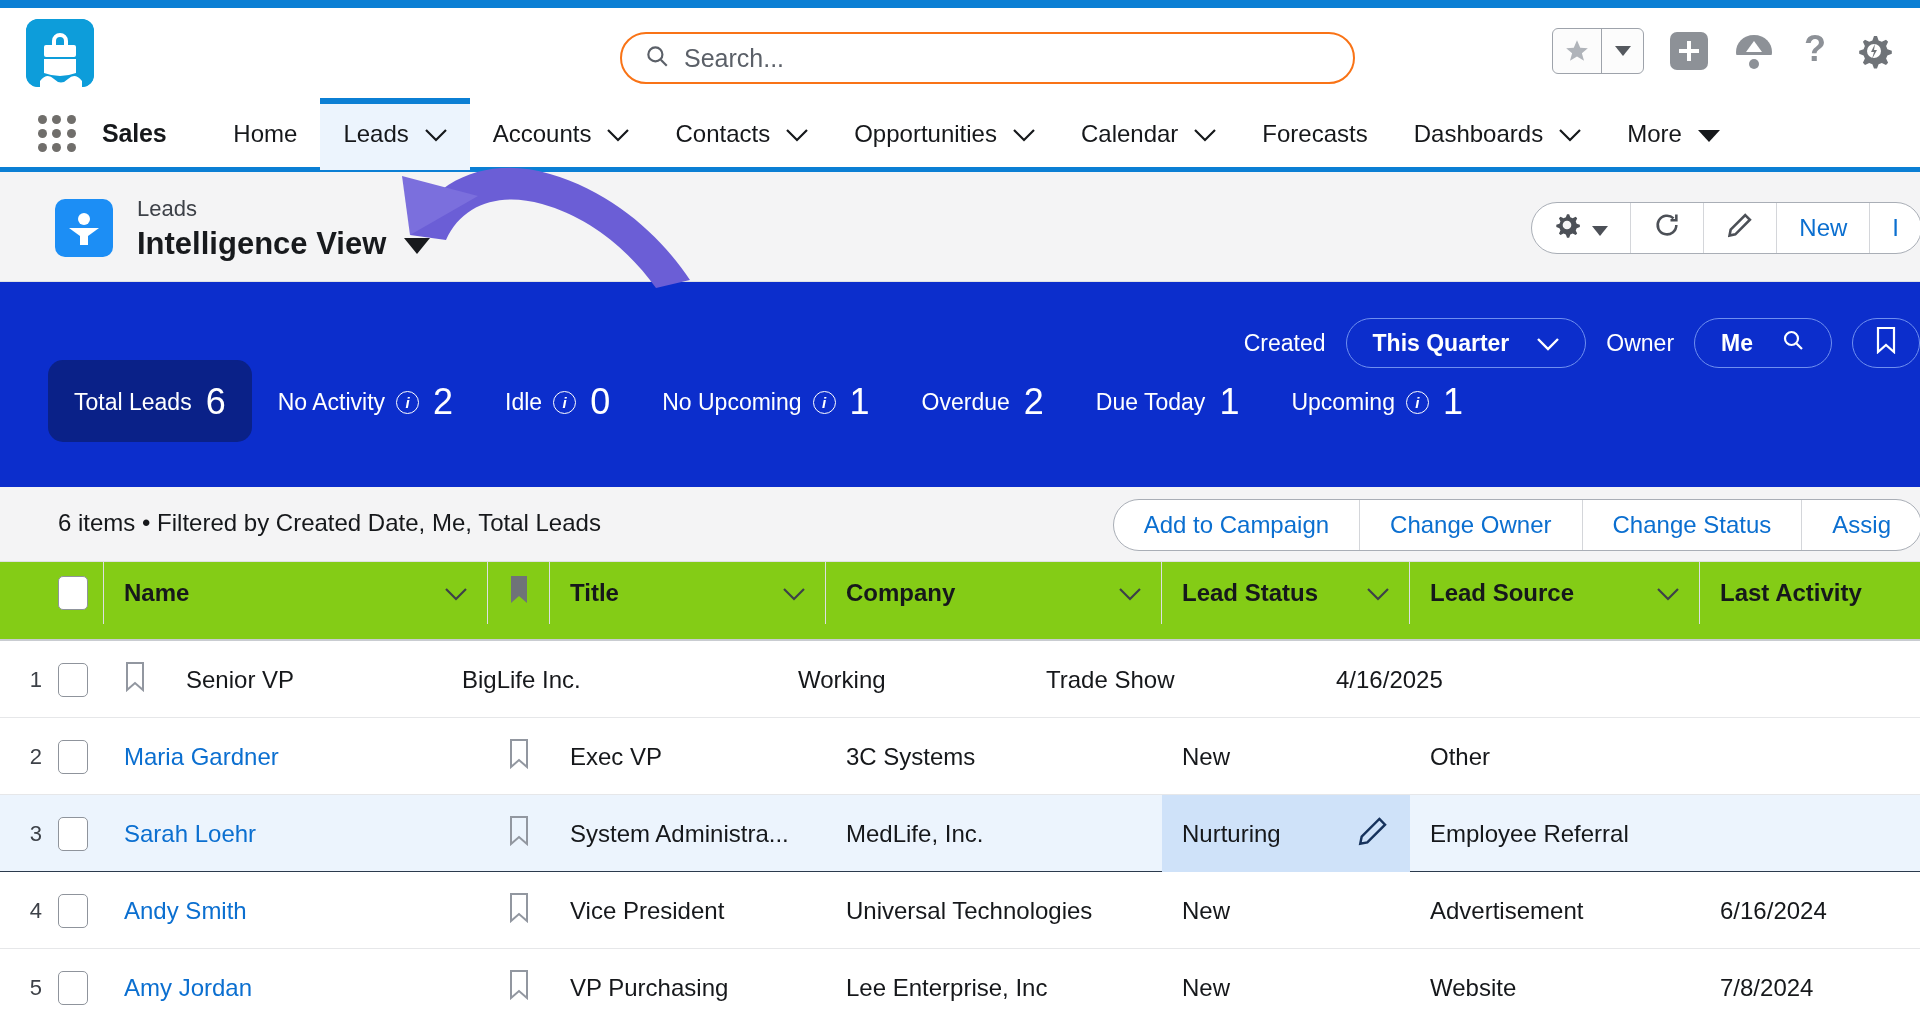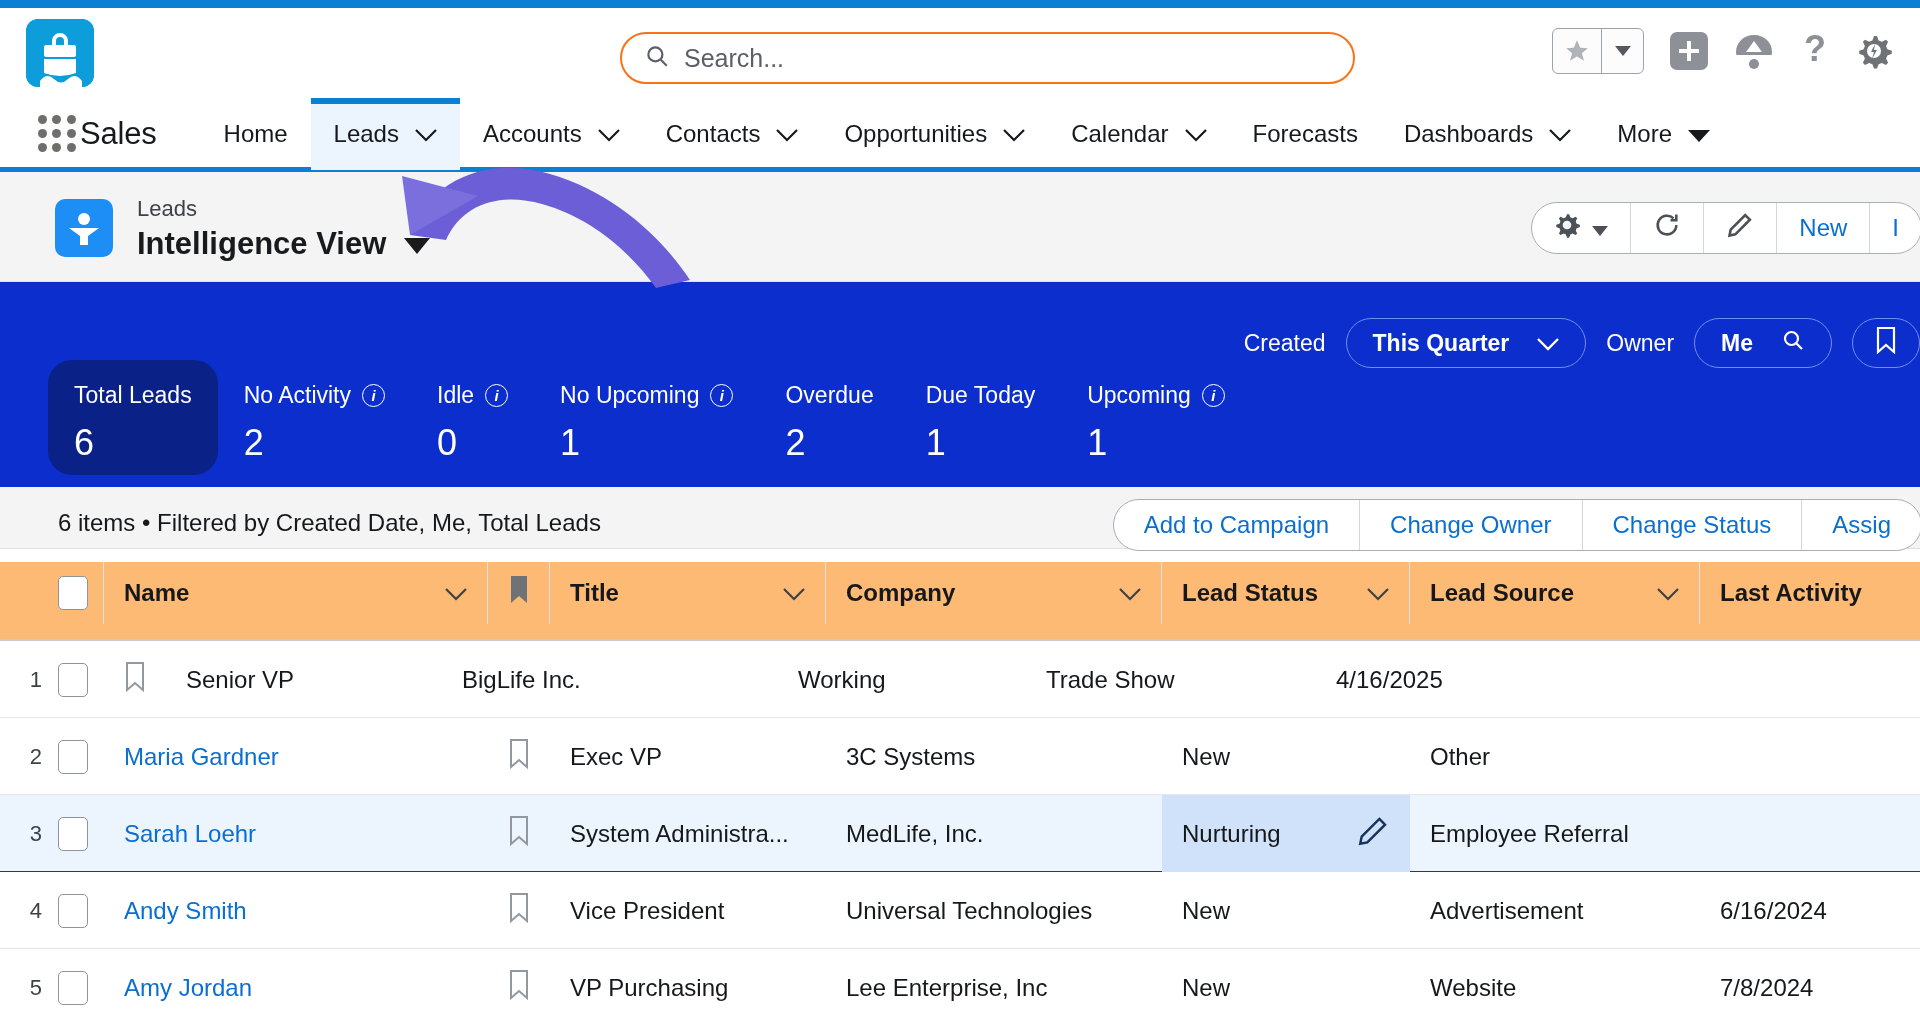--- a/index.html
+++ b/index.html
@@ -60,21 +60,21 @@
     display: flex; align-items: center;
   }
   .waffle {
     margin-left: 34px; width: 46px; height: 46px;
     display: grid; grid-template-columns: repeat(3, 1fr);
     grid-template-rows: repeat(3, 1fr); gap: 5px; padding: 4px;
     align-content: center; justify-items: center; align-items: center;
   }
   .waffle i { width: 9px; height: 9px; border-radius: 50%; background: #706e6b; display: block; }
   .app-name {
-    font-size: 31px; font-weight: normal; color: #16181b;
+    margin-left: 22px; font-size: 25px; font-weight: bold; color: #16181b;
     letter-spacing: -0.2px;
   }
   .nav-items { display: flex; align-items: stretch; height: 72px; margin-left: 44px; }
   .nav-item {
     position: relative; display: flex; align-items: center; gap: 16px;
     padding: 0 23px; font-size: 24px; color: #16181b; cursor: pointer;
     white-space: nowrap;
   }
   .nav-item.active { background: #ecf4fd; }
   .nav-item.active::before {
@@ -126,39 +126,39 @@
     display: flex; align-items: center; gap: 28px; padding: 0 26px;
     color: #fff; font-size: 23px; font-weight: bold; cursor: pointer;
   }
   .pill.bookmark { padding: 0 22px; }
 
   .kpis {
     position: absolute; left: 48px; top: 78px;
     display: flex; align-items: stretch; gap: 0;
   }
   .kpi {
-    padding: 22px 26px 12px 26px; border-radius: 24px;
-    display: flex; flex-direction: column; gap: 14px; cursor: pointer;
+    padding: 22px 26px 20px 26px; border-radius: 15px;
+    display: flex; flex-direction: row; gap: 14px; cursor: pointer;
   }
   .kpi.selected { background: #0a2188; }
   .kpi-label {
     color: #ffffff; font-size: 23px; display: flex; align-items: center; gap: 11px;
     white-space: nowrap;
   }
   .kpi-value { color: #ffffff; font-size: 36px; font-weight: 300; line-height: 40px; }
   .info-i {
     width: 23px; height: 23px; border-radius: 50%;
     border: 1.6px solid #ffffff; color: #ffffff; font-size: 15px;
     display: inline-flex; align-items: center; justify-content: center;
     font-style: italic; font-weight: bold; line-height: 1;
   }
 
   
   .list-ctrl {
-    position: absolute; top: 487px; left: 0; width: 1920px; height: 62px;
+    position: absolute; top: 487px; left: 0; width: 1920px; height: 75px;
     background: #f4f4f5; border-bottom: 1px solid #e0e1e3;
   }
   .list-info {
     position: absolute; left: 58px; top: 22px;
     font-size: 24px; color: #16181b;
   }
   .btn-group {
     position: absolute; right: -2px; top: 12px;
     display: flex; align-items: stretch; height: 52px;
     border: 1px solid #a9aeb6; border-radius: 26px; background: #fff; overflow: hidden;
@@ -166,21 +166,21 @@
   .btn-group .gbtn {
     display: flex; align-items: center; padding: 0 30px;
     border-right: 1px solid #d4d6da; font-size: 24px; color: #0b6fd0; cursor: pointer;
     white-space: nowrap;
   }
   .btn-group .gbtn:last-child { border-right: none; }
 
   
   .tbl { position: absolute; top: 562px; left: 0; width: 1920px; background: #fff; }
   .trow { display: flex; align-items: stretch; }
-  .thead { background: #fdba74; border-bottom: 2px solid #c9ccd1; }
+  .thead { background: #84cc16; border-bottom: 2px solid #c9ccd1; }
   .th {
     display: flex; align-items: center; justify-content: space-between;
     padding: 0 20px; height: 62px; font-size: 24px; font-weight: bold; color: #16181b;
     border-right: 1px solid #dddfe2; white-space: nowrap;
   }
   .th .lbl { display: flex; align-items: center; gap: 16px; }
   .tb-row { border-bottom: 1px solid #e6e7e9; height: 77px; }
   .tb-row.highlight { background: #ecf4fd; border-bottom-color: #2b3a4d; }
   .td {
     display: flex; align-items: center; padding: 0 20px; height: 77px;

